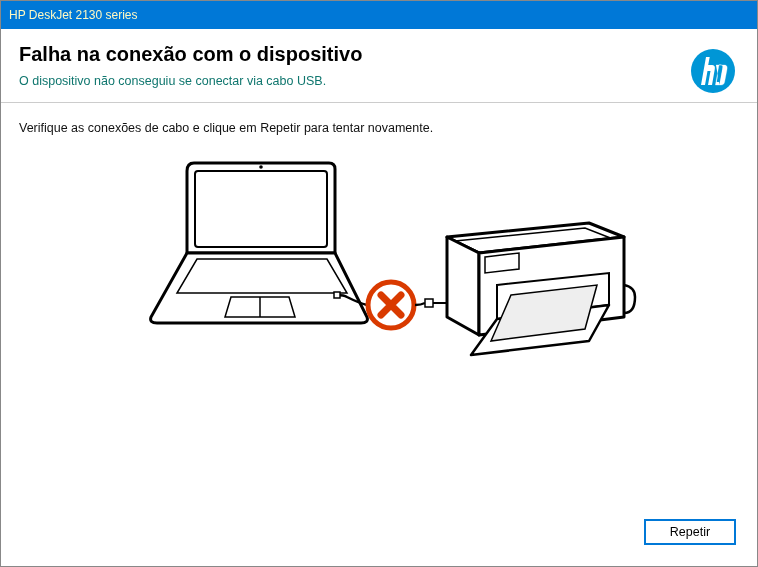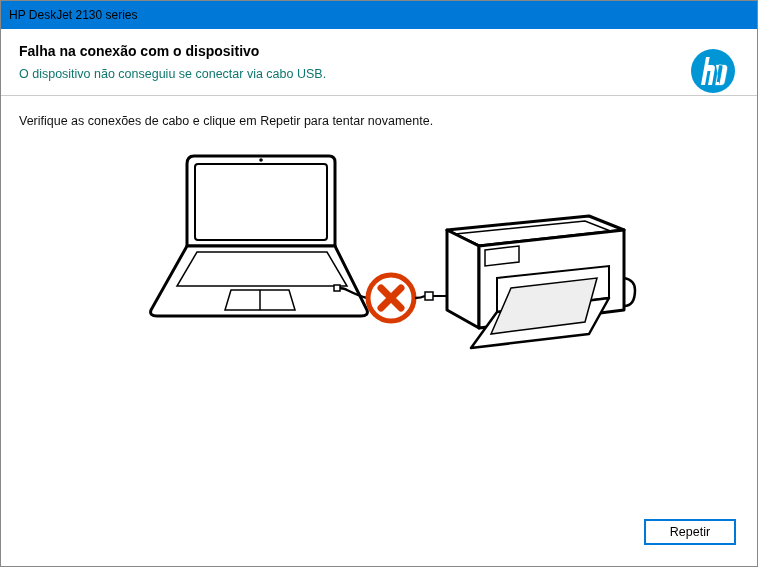--- a/index.html
+++ b/index.html
@@ -6,34 +6,34 @@
     body {
       font-family: 'Segoe UI', Tahoma, sans-serif;
       background: #fff;
       width: 758px;
       height: 567px;
       overflow: hidden;
       border: 1px solid #888;
     }
     .titlebar {
       background: #0078d7;
-      color: #000000;
+      color: #fef9c3;
       height: 28px;
       display: flex;
       align-items: center;
       padding: 0 8px;
       font-size: 12px;
     }
     .header {
       padding: 14px 18px 14px 18px;
       border-bottom: 1px solid #ccc;
       position: relative;
     }
     .header h1 {
-      font-size: 14px;
+      font-size: 20px;
       font-weight: bold;
       margin-bottom: 8px;
     }
     .header p {
       font-size: 12.5px;
       color: #0f766e;
     }
     .hp-logo {
       position: absolute;
       right: 20px;

